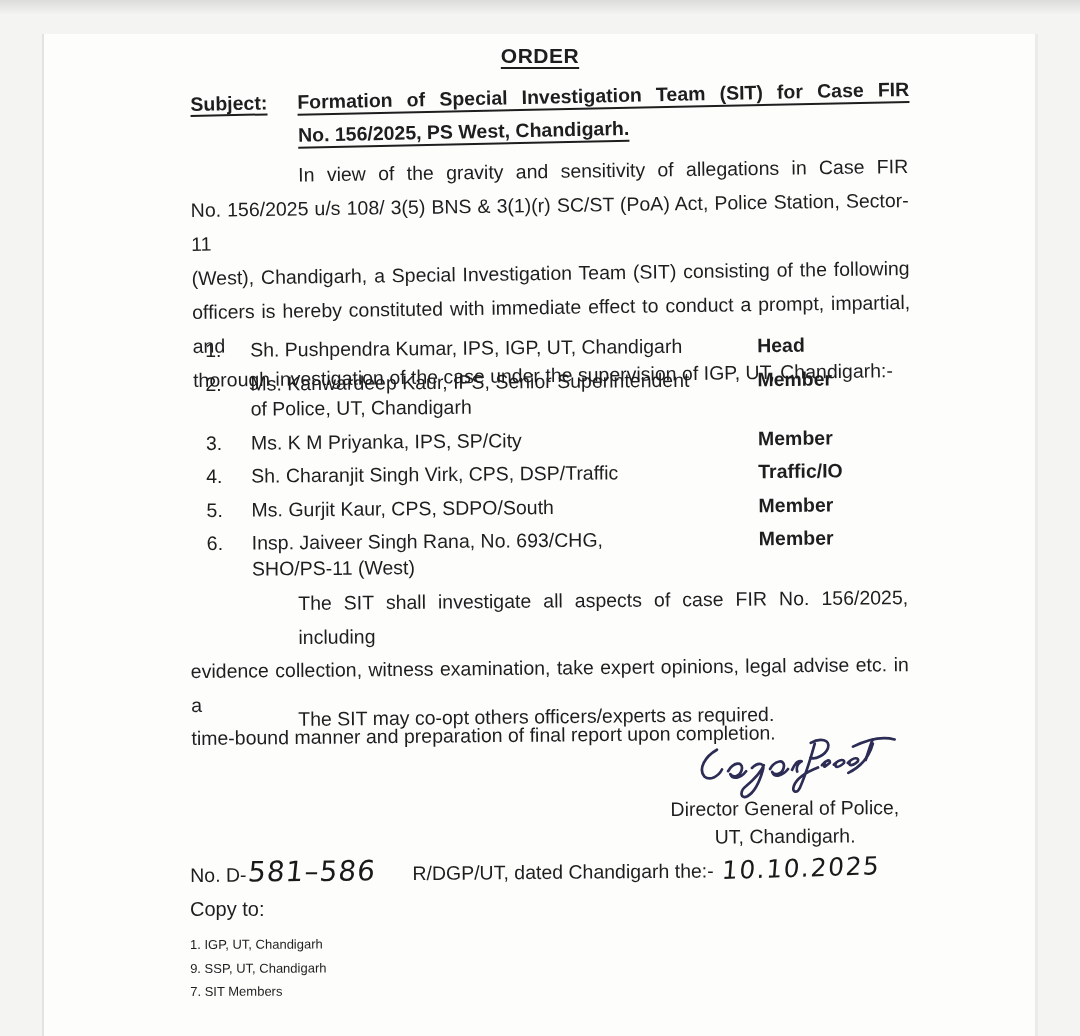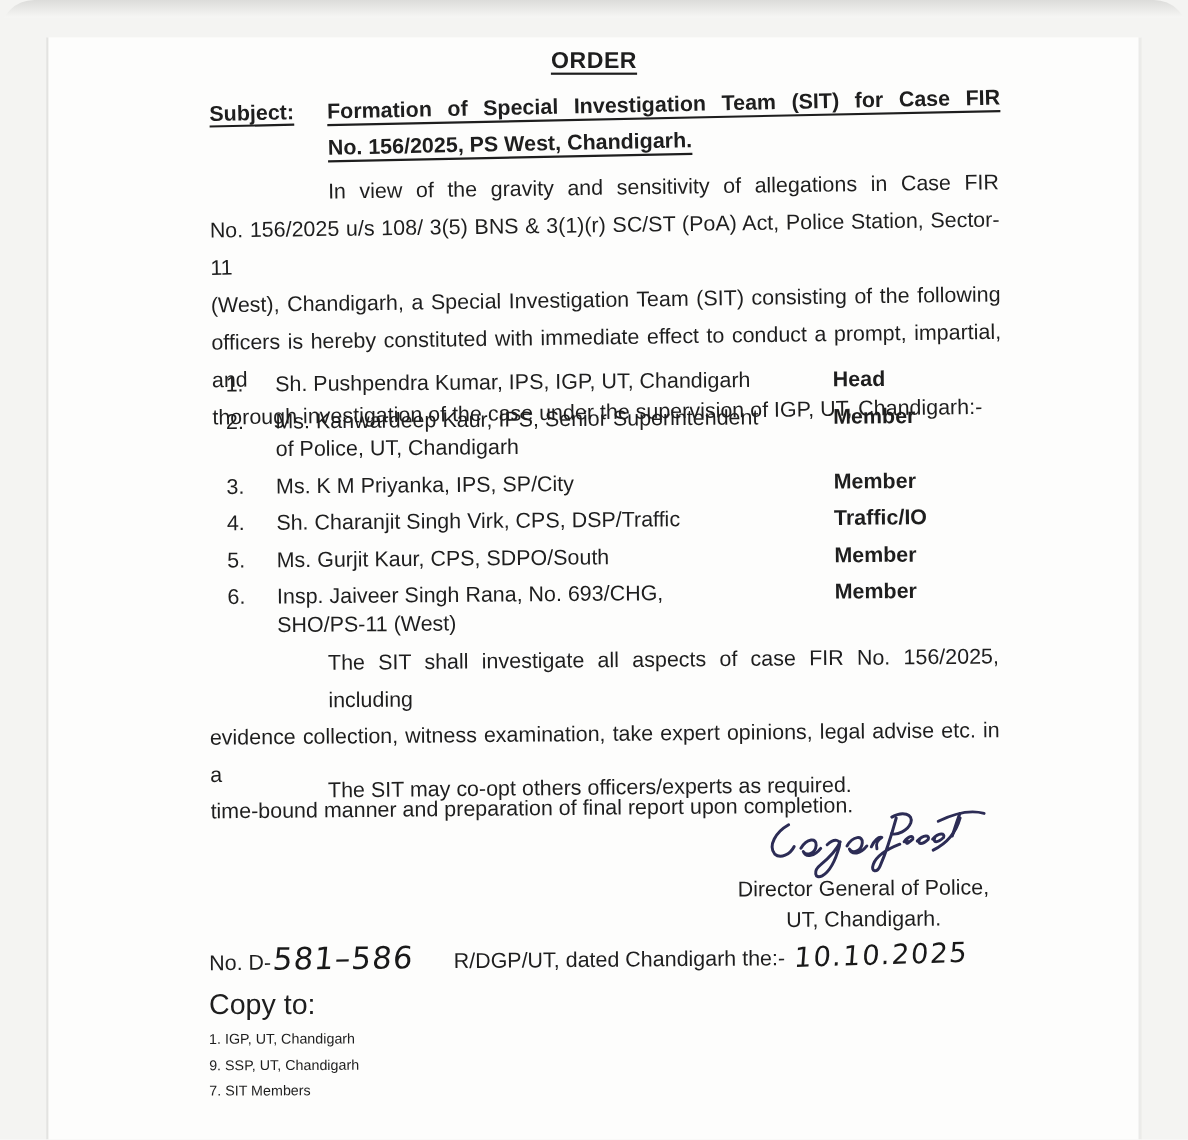--- a/index.html
+++ b/index.html
@@ -3,21 +3,21 @@
 <meta charset="utf-8">
 <style>
   html,body{margin:0;padding:0;}
   body{
     width:1080px;height:1036px;
     background:#f4f4f2;
     font-family:"Liberation Sans", sans-serif;
     color:#1e1e1e;
     overflow:hidden;
   }
-  .canvas{position:relative;width:1080px;height:1036px;overflow:hidden;border-radius:31px;}
+  .canvas{position:relative;width:1080px;height:1036px;overflow:hidden;}
   .top-band{
     position:absolute;left:0;top:0;width:1080px;height:16px;
     background:linear-gradient(#dcdcda,#f6f6f4);
   }
   .page{
     position:absolute;left:42px;top:34px;width:991px;height:1002px;
     background:#fdfdfc;
     border-left:2px solid #e3e3e1;
     border-right:3px solid #ebebe9;
   }
@@ -75,21 +75,21 @@
   }
   .handwritten{
     font-family:"DejaVu Sans", sans-serif;
     transform:skewX(-6deg);
     display:inline-block;
     color:#191919;
   }
   .hw-no{font-size:28px;letter-spacing:1px;margin-left:2px;}
   .hw-date{font-size:25px;letter-spacing:1.5px;margin-left:8px;transform:skewX(-6deg) rotate(-1.2deg);}
   .despatch{margin-left:36px;}
-  .copy-label{position:absolute;left:190px;top:898px;font-size:26px;}
+  .copy-label{position:absolute;left:190px;top:898px;font-size:20px;}
   .copy-list{position:absolute;left:190px;top:933px;font-size:13px;line-height:23.5px;transform:rotate(-.2deg);transform-origin:left top;}
   svg.sig{display:block;width:222px;height:64px;}
 </style>
 </head>
 <body>
 
 <div class="canvas">
   <div class="page"></div>
   <div class="top-band"></div>
 

